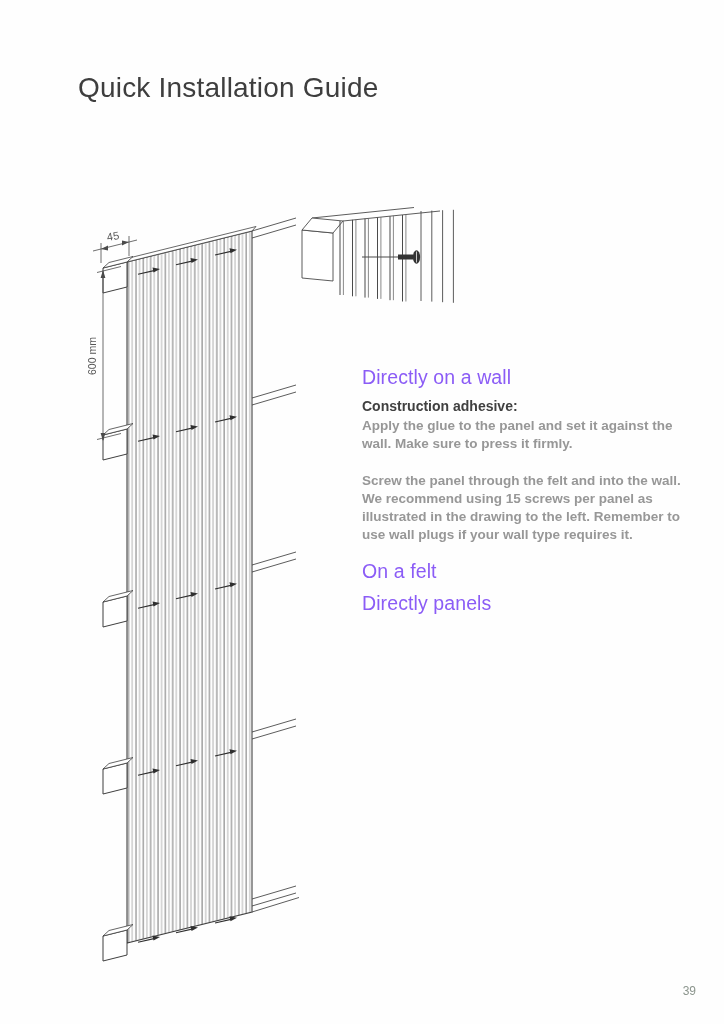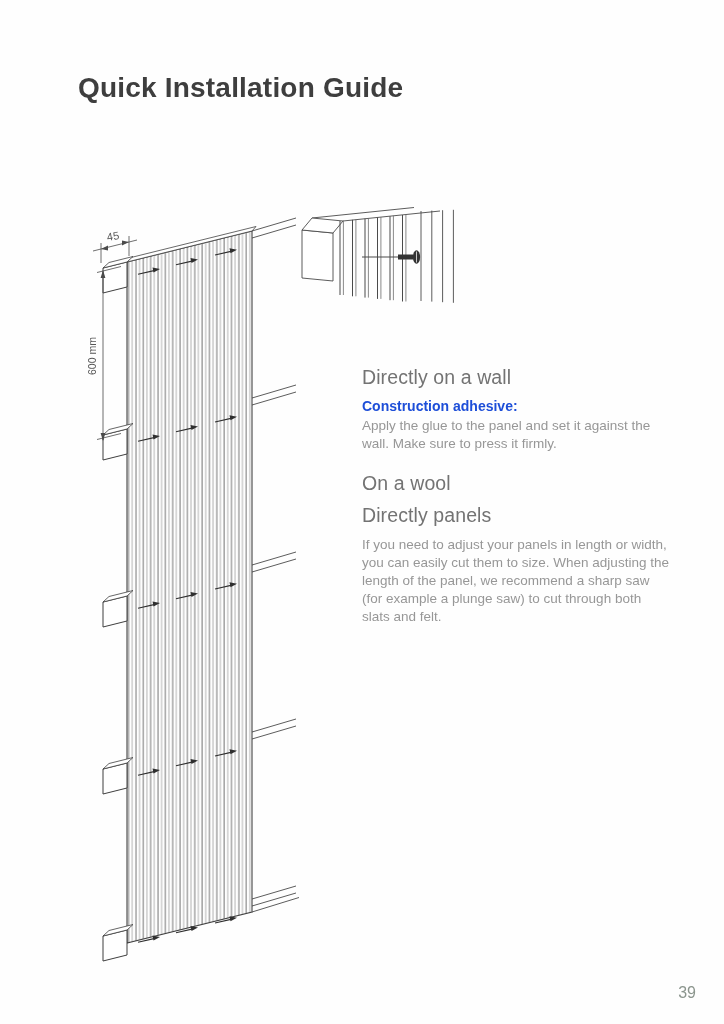--- a/index.html
+++ b/index.html
@@ -4,42 +4,43 @@
 <style>
   html,body{margin:0;padding:0;}
   body{
     width:724px;height:1024px;position:relative;overflow:hidden;
     background:#fefefe;
     font-family:"Liberation Sans","DejaVu Sans",sans-serif;
   }
   .page{position:absolute;inset:0;}
   .title{
     position:absolute;left:78px;top:72px;
-    font-size:28px;font-weight:700;color:#3e3e3e;letter-spacing:0.2px;
+    font-size:28px;font-weight:400;color:#3e3e3e;letter-spacing:0.2px;
   }
   .diagram-svg{position:absolute;left:0;top:0;width:724px;height:1024px;}
   .col{
     position:absolute;left:362px;top:366px;width:344px;
   }
   .col h2{
-    font-size:19.5px;font-weight:400;color:#737373;margin:0 0 9px;letter-spacing:0.1px;
+    font-size:19.5px;font-weight:400;color:#8b5cf6;margin:0 0 9px;letter-spacing:0.1px;
   }
   .col h3{
-    font-size:14px;font-weight:700;color:#1d4ed8;margin:0 0 3px;
+    font-size:14px;font-weight:700;color:#404040;margin:0 0 3px;
   }
   .col p{
     font-size:13.5px;line-height:18px;color:#979797;margin:0;
     white-space:pre-line;
+    font-weight:bold;
   }
   .mb-a{margin-bottom:19px !important;}
   .mb-b{margin-bottom:16px !important;}
   .mb-c{margin-bottom:4px !important;}
   .page-number{
     position:absolute;right:28px;top:984px;
-    font-size:16px;color:#8b958d;
+    font-size:12px;color:#8b958d;
   }
 </style>
 </head>
 <body>
 
 <div class="page">
 
   <div class="title">Quick Installation Guide</div>
 
   <svg class="diagram-svg" viewBox="0 0 724 1024">
@@ -172,31 +173,30 @@
     </g>
   </svg>
 
   <div class="col">
 
     <section>
       <h2>Directly on a wall</h2>
       <h3>Construction adhesive:</h3>
       <p class="mb-a">Apply the glue to the panel and set it against the
 wall. Make sure to press it firmly.</p>
+      <p class="mb-b">Screw the panel through the felt and into the wall.
+We recommend using 15 screws per panel as
+illustrated in the drawing to the left. Remember to
+use wall plugs if your wall type requires it.</p>
     </section>
 
     <section>
-      <h2>On a wool</h2>
+      <h2>On a felt</h2>
     </section>
 
     <section>
       <h2>Directly panels</h2>
-      <p>If you need to adjust your panels in length or width,
-you can easily cut them to size. When adjusting the
-length of the panel, we recommend a sharp saw
-(for example a plunge saw) to cut through both
-slats and felt.</p>
     </section>
 
   </div>
 
   <div class="page-number">39</div>
 </div>
 
 </body></html>

